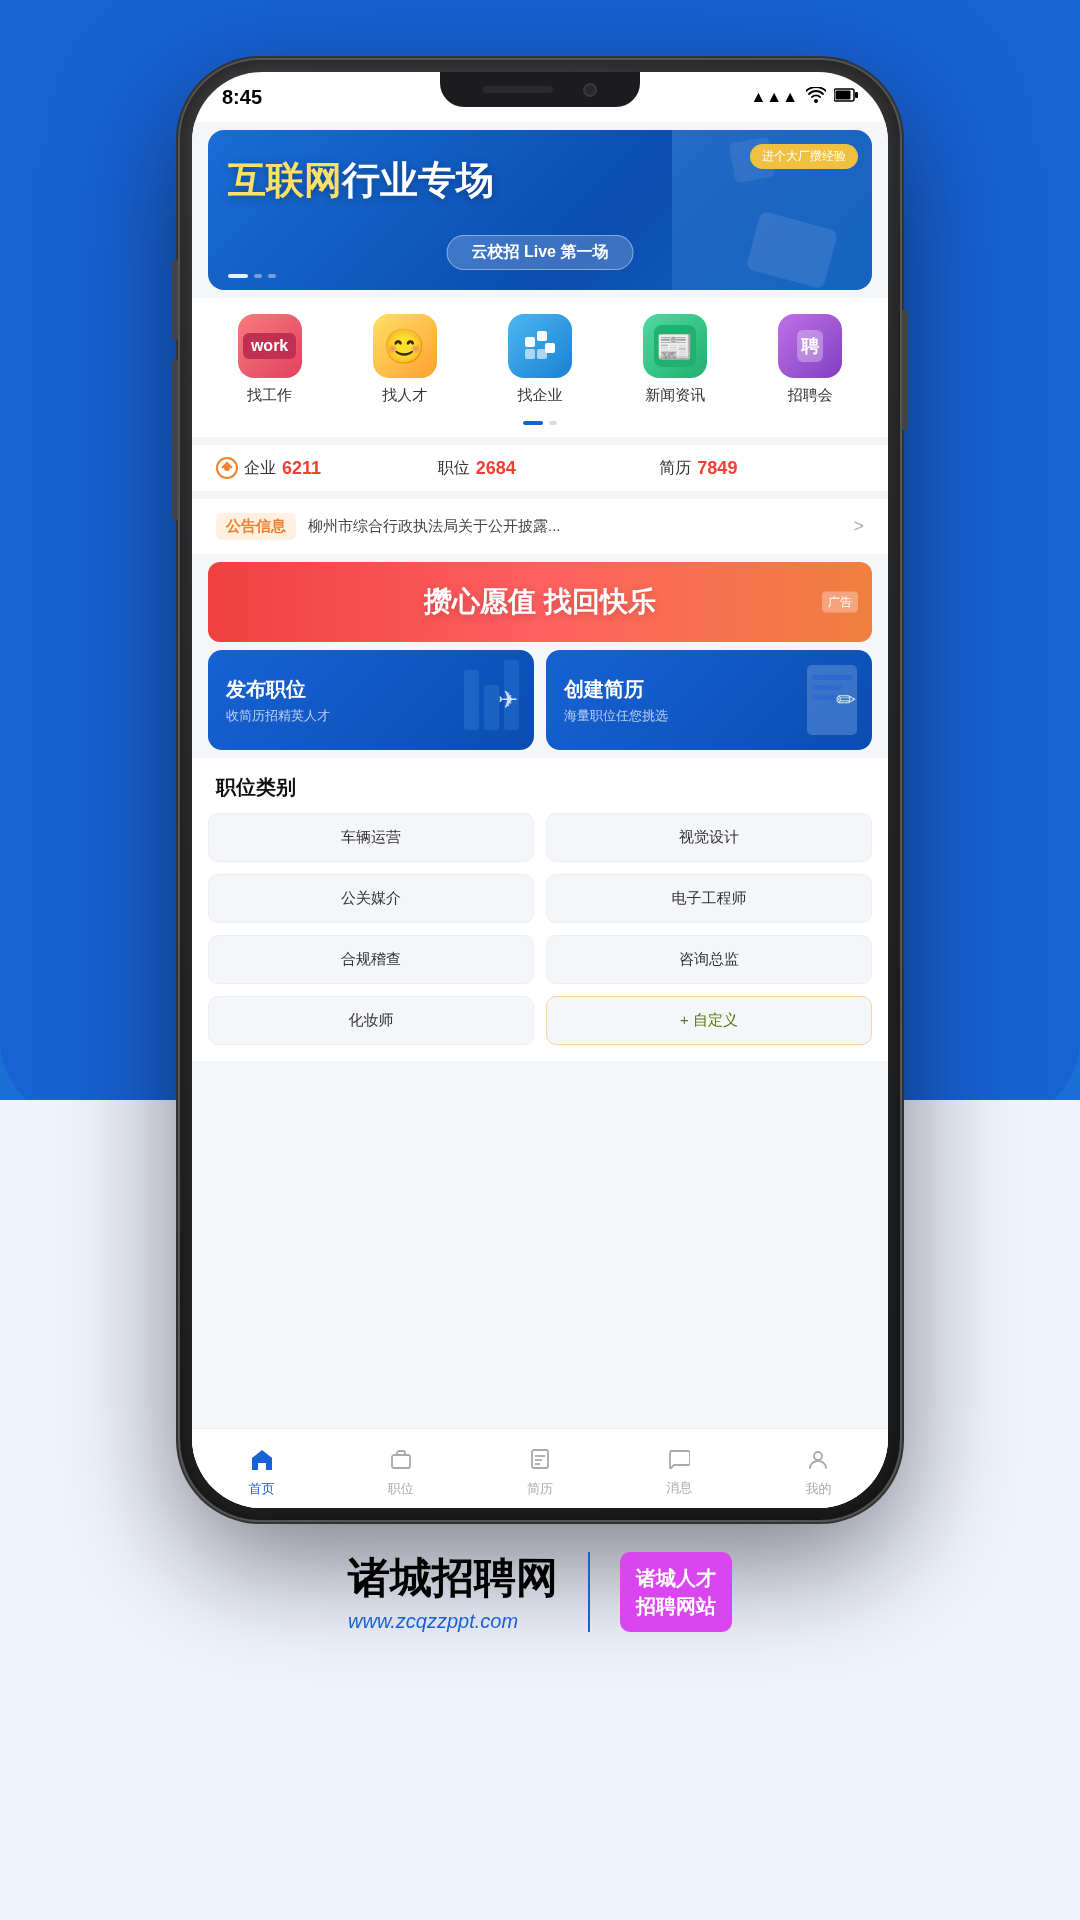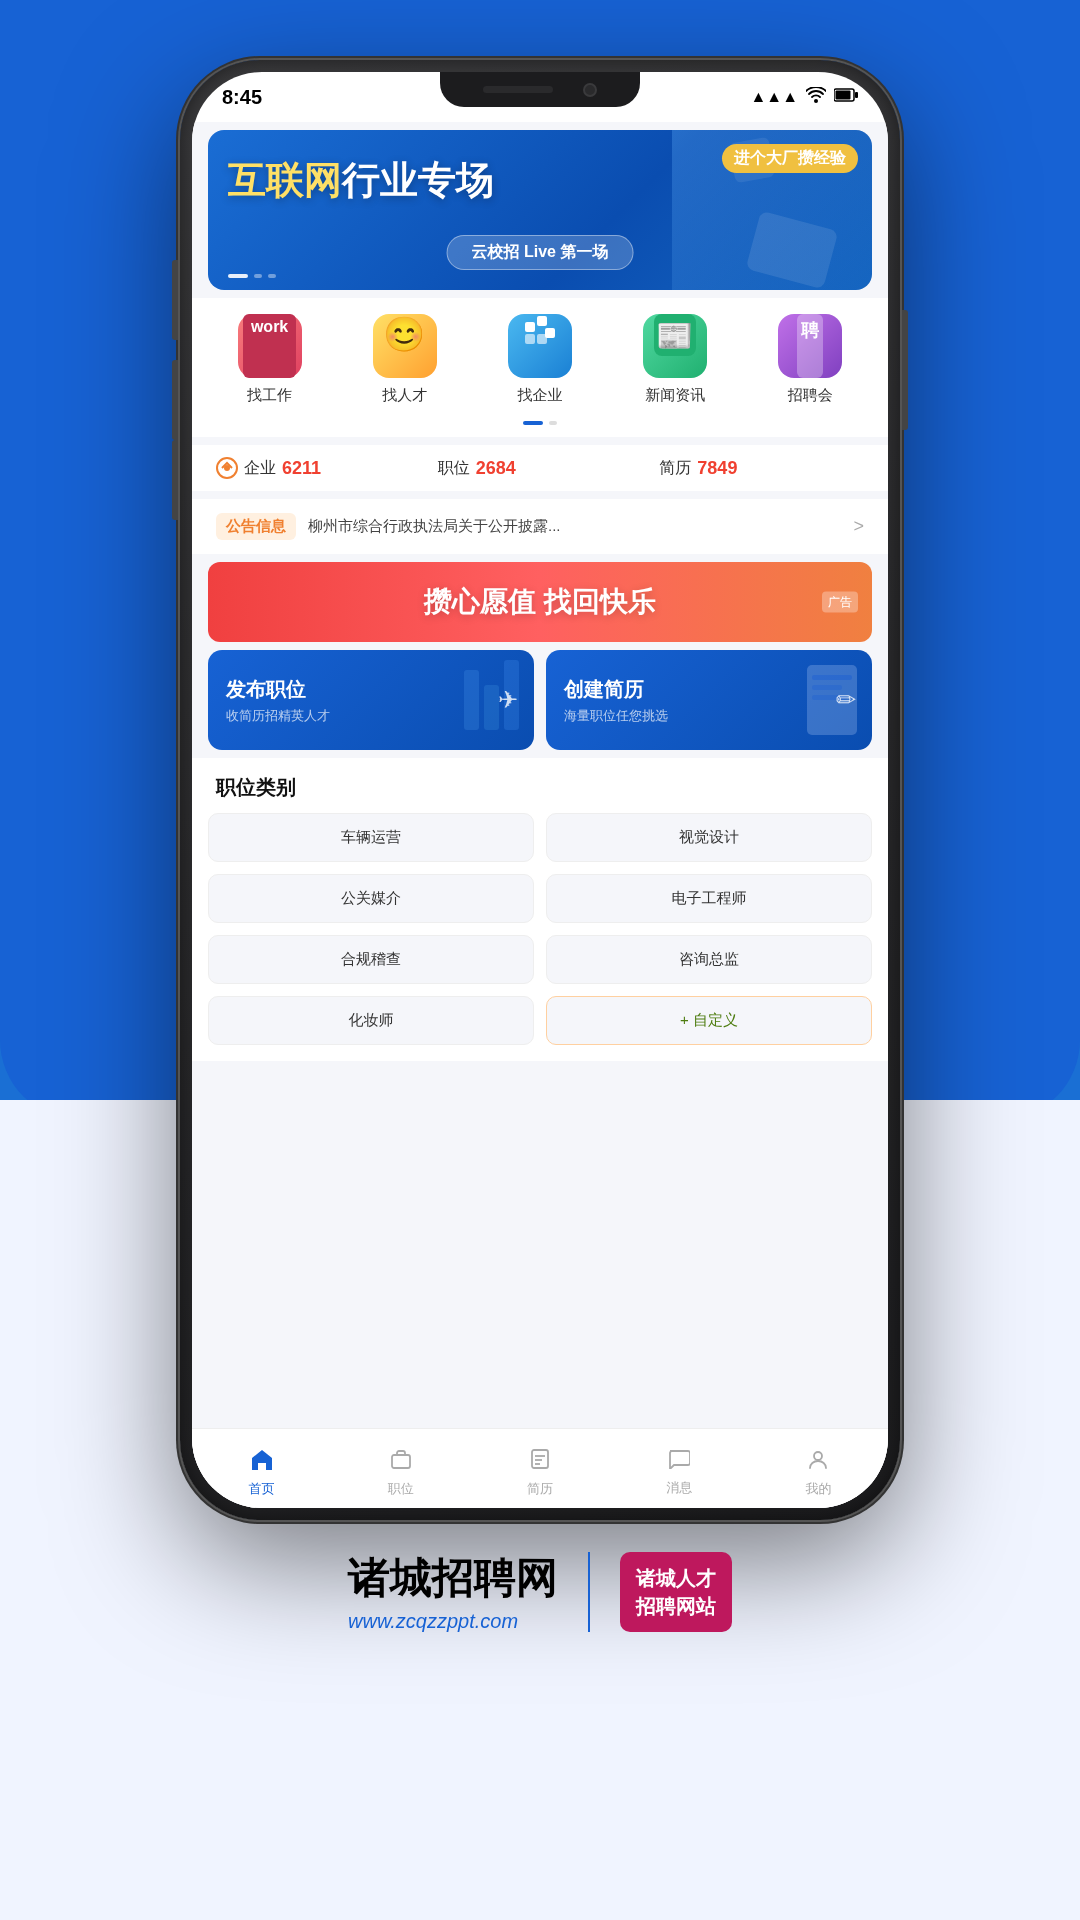--- a/index.html
+++ b/index.html
@@ -178,22 +178,22 @@
       overflow: hidden;
       background: linear-gradient(135deg, #1a6dd4 0%, #0a4db0 60%, #1565c0 100%);
       height: 160px;
       position: relative;
     }
     .banner-tag {
       position: absolute;
       top: 14px; right: 14px;
       background: #f0c040;
       color: #fff;
-      font-size: 16px;
-      font-weight: 700;
+      font-size: 12px;
+      font-weight: 400;
       padding: 4px 12px;
       border-radius: 20px;
     }
     .banner-title {
       position: absolute;
       top: 30px; left: 20px;
       font-size: 38px;
       font-weight: 900;
       color: #fff;
       line-height: 1.1;
@@ -241,21 +241,21 @@
     .qa-item {
       display: flex;
       flex-direction: column;
       align-items: center;
       gap: 8px;
       width: 100px;
     }
     .qa-icon {
       width: 64px; height: 64px;
       border-radius: 16px;
-      display: flex; justify-content: center;
+      display: flex; align-items: center; justify-content: center;
       font-size: 28px;
     }
     .qa-icon.work { background: linear-gradient(135deg, #f87c7c, #e04060); }
     .qa-icon.talent { background: linear-gradient(135deg, #ffe066, #ffa030); }
     .qa-icon.enterprise { background: linear-gradient(135deg, #4ab8f0, #1a80d4); }
     .qa-icon.news { background: linear-gradient(135deg, #50d8a0, #20b070); }
     .qa-icon.fair { background: linear-gradient(135deg, #c070f0, #9040d0); }
     .qa-label {
       font-size: 15px;
       color: #333;
@@ -485,21 +485,21 @@
       color: #1762d4;
       margin-top: 4px;
       font-style: italic;
     }
     .brand-divider {
       width: 2px;
       height: 80px;
       background: #1762d4;
     }
     .brand-badge {
-      background: #be185d;
+      background: #d946ef;
       color: #fff;
       padding: 12px 16px;
       border-radius: 10px;
       font-size: 20px;
       font-weight: 700;
       line-height: 1.4;
       text-align: center;
     }
   </style>
 </head>

